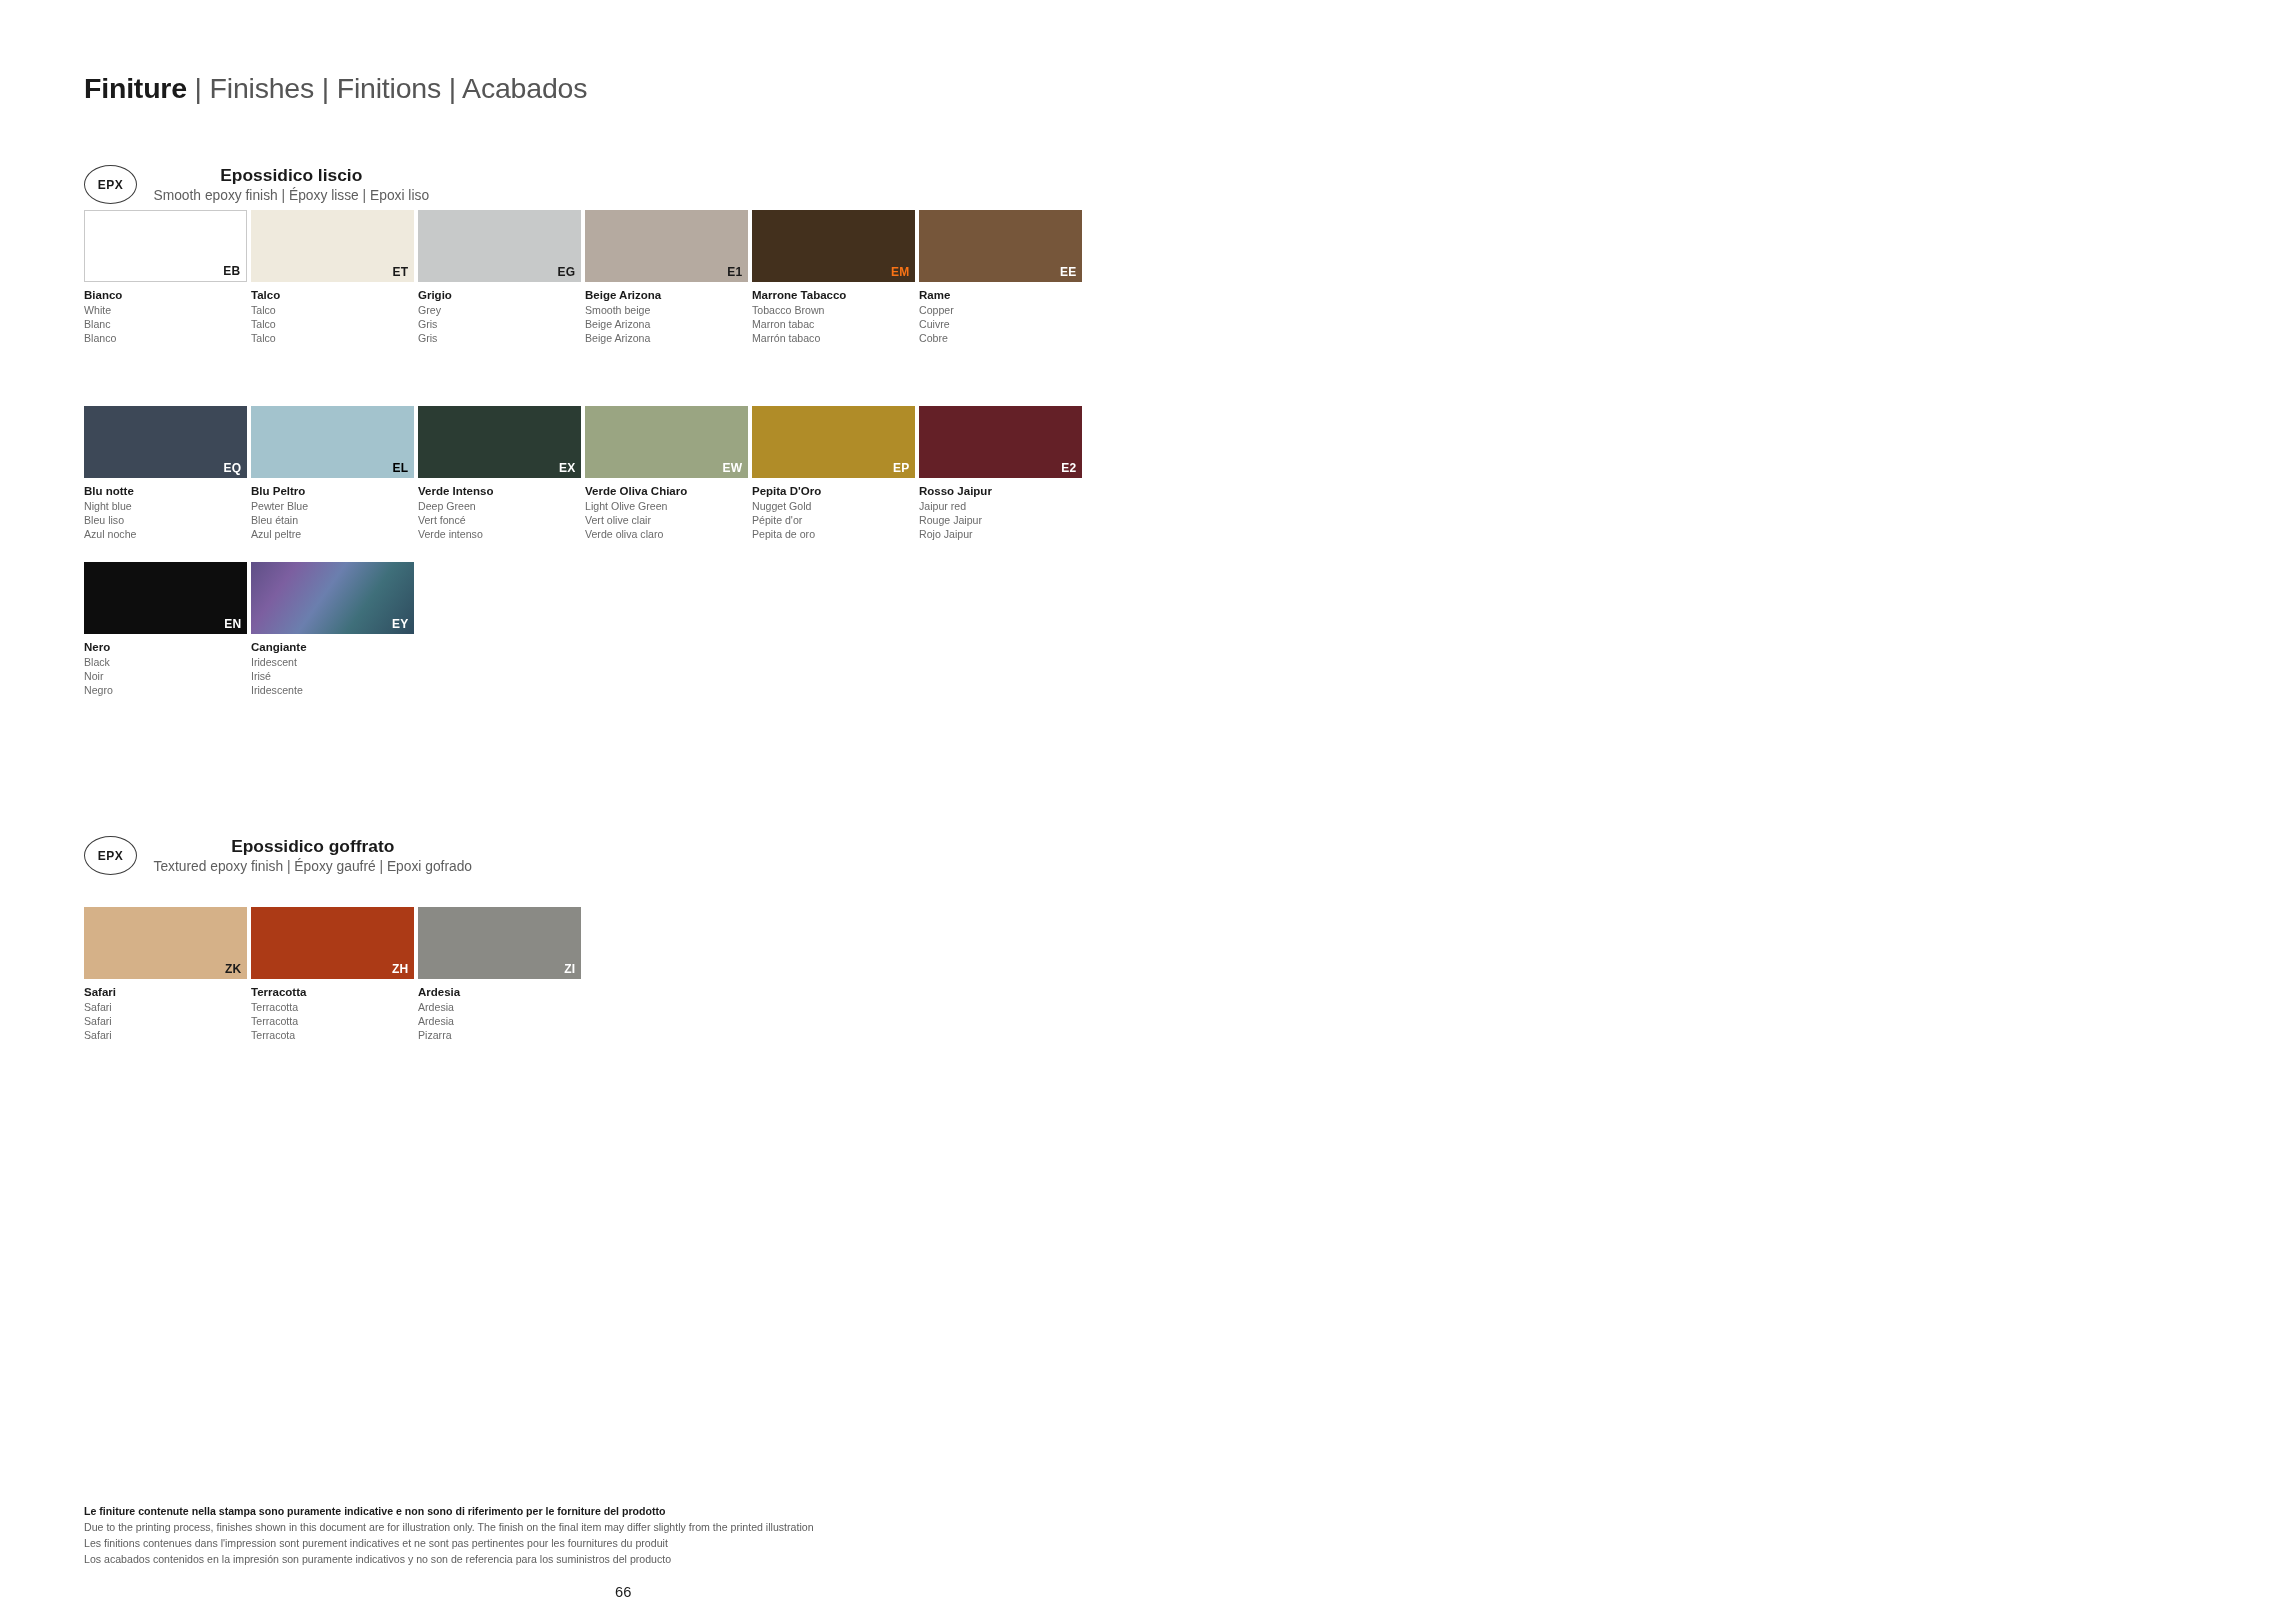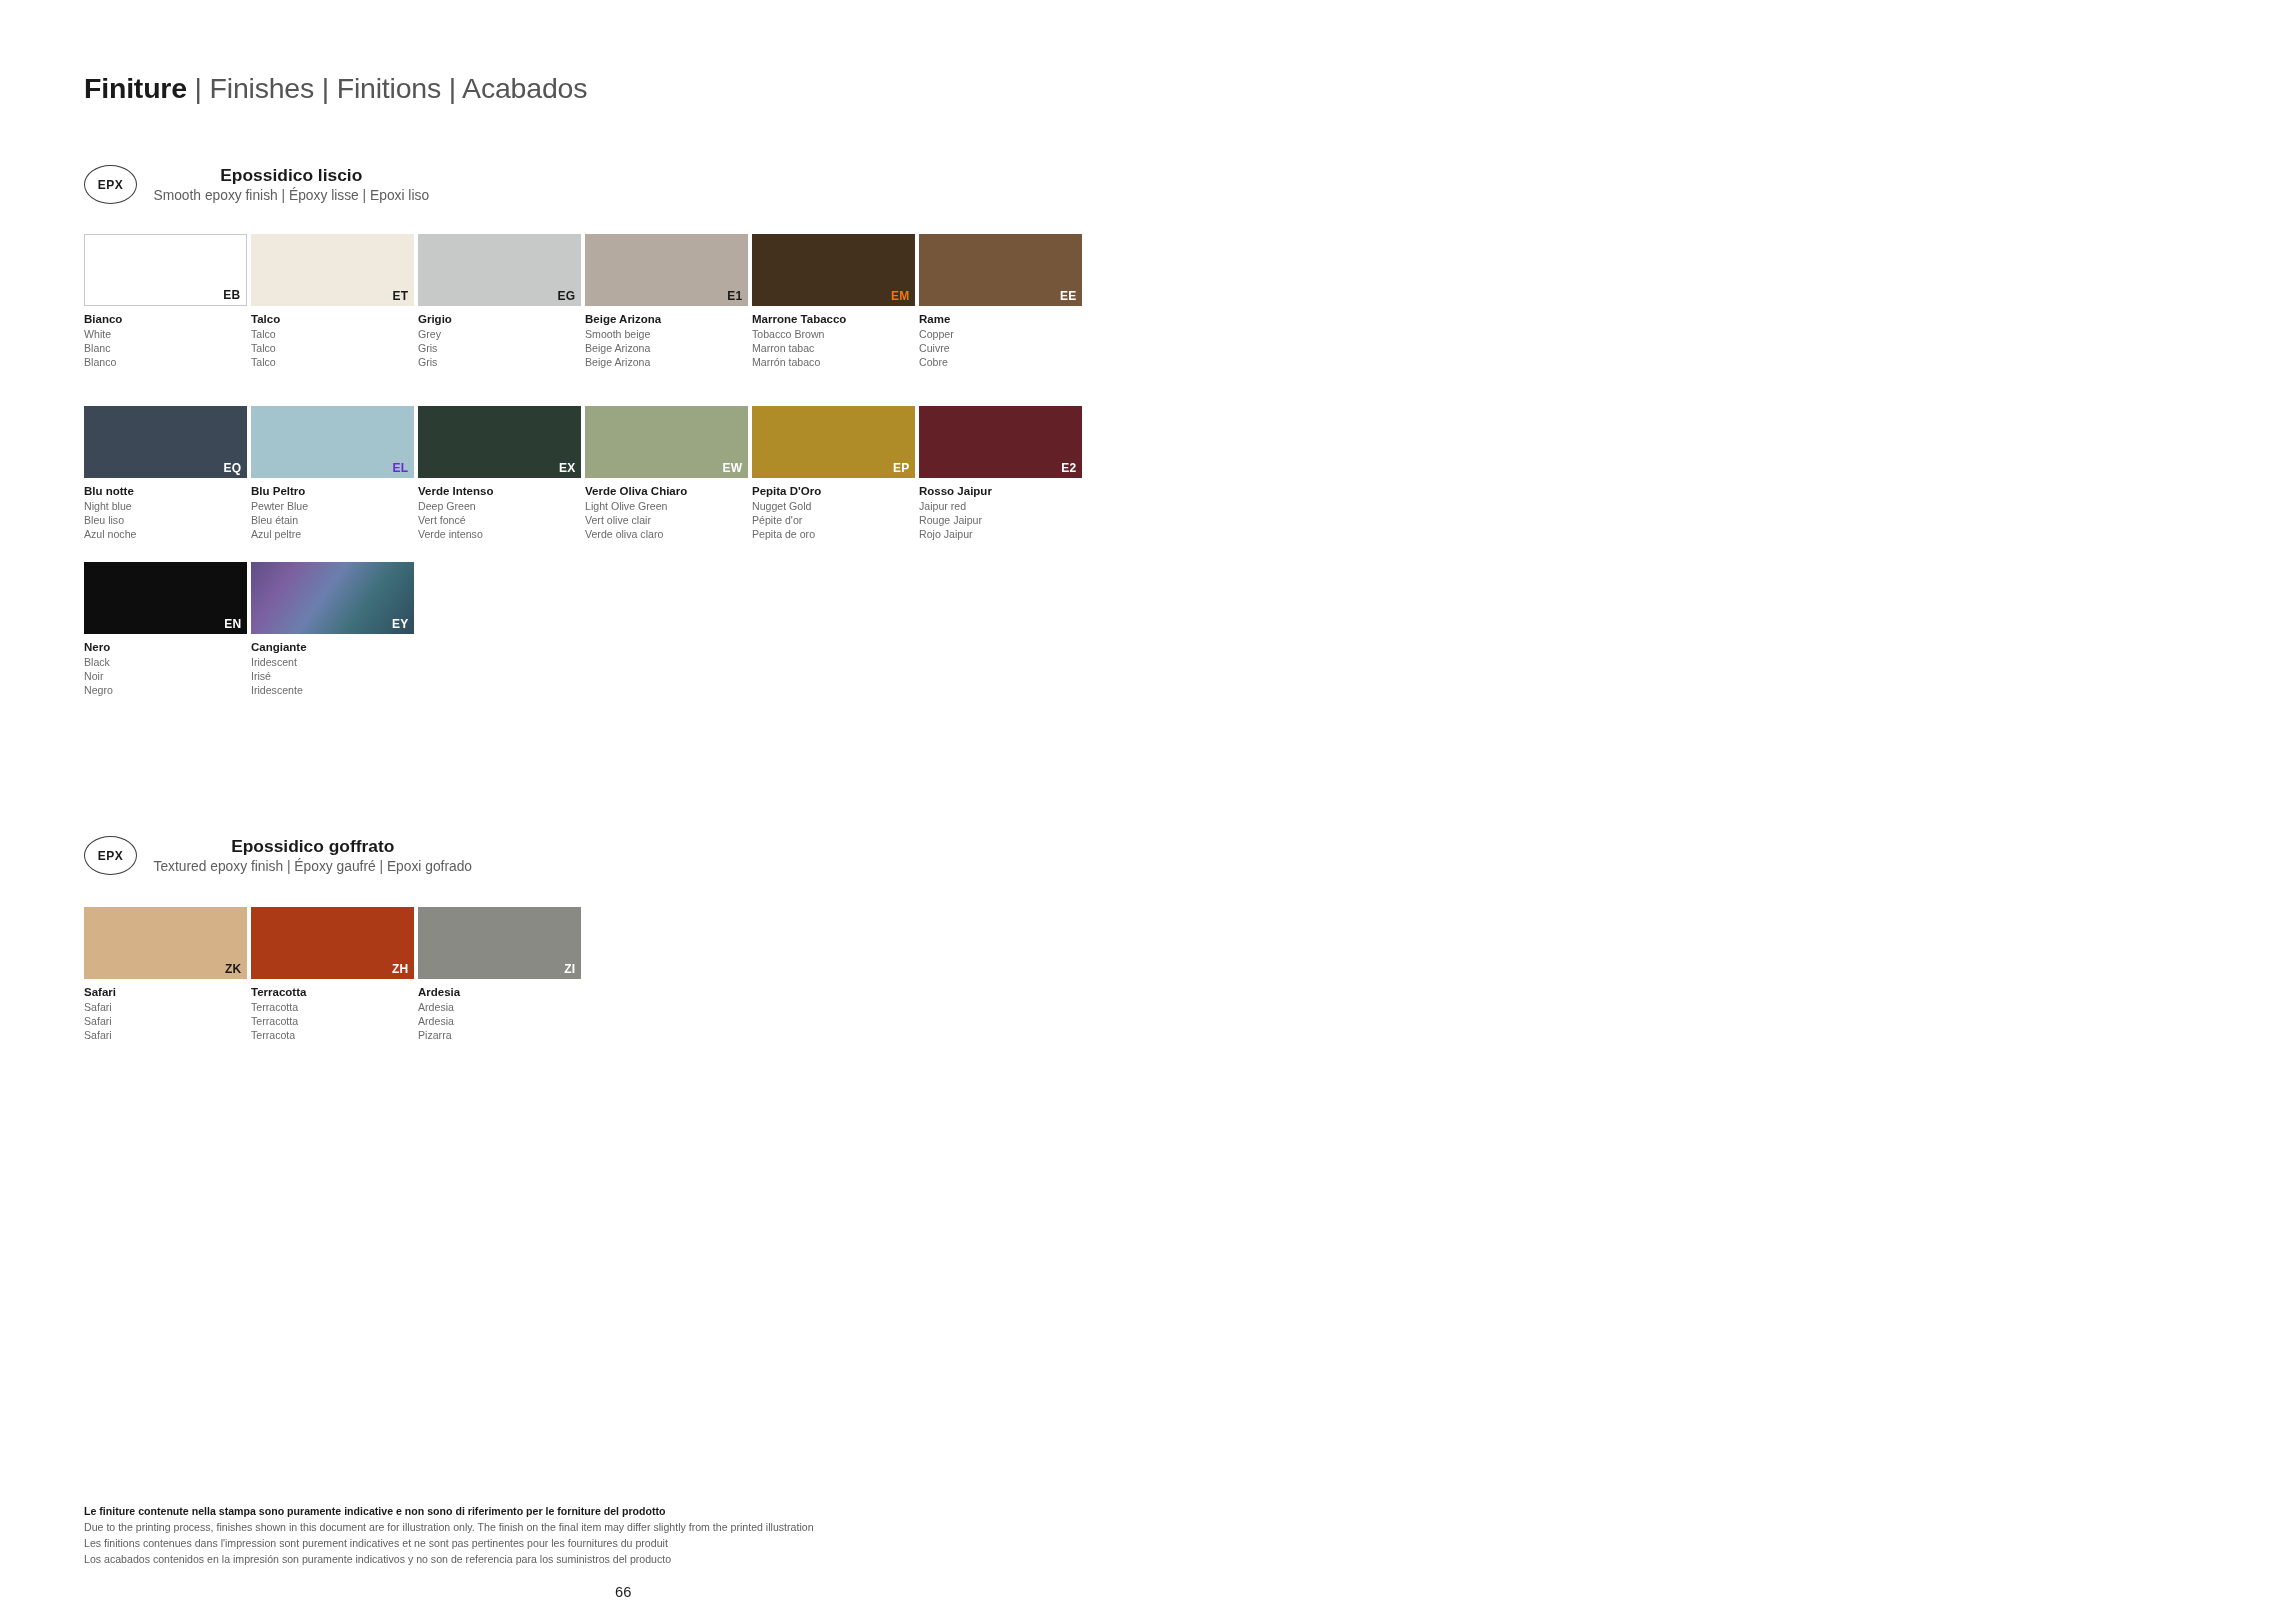--- a/index.html
+++ b/index.html
@@ -161,21 +161,21 @@
     <h1 class="title"><b>Finiture</b><span class="sep"> | Finishes | Finitions | Acabados</span></h1>
 
     <div class="section-head" style="left:84px; top:165px;">
       <div class="badge">EPX</div>
       <div class="section-titles">
         <div class="it">Epossidico liscio</div>
         <div class="sub">Smooth epoxy finish | Époxy lisse | Epoxi liso</div>
       </div>
     </div>
 
-    <div id="grid-s0-r0" class="swatch-grid" style="left:84px; top:234px;">
+    <div id="grid-s0-r0" class="swatch-grid" style="left:84px; top:210px;">
         <div class="swatch-cell">
           <div class="swatch-chip" style="background: rgb(255, 255, 255); border: 0.9px solid rgb(201, 201, 201);">
             <span class="code" style="color: rgb(26, 26, 26);">EB</span>
           </div>
           <div class="swatch-names">
             <div class="n-it">Bianco</div>
             <div class="n-o">White</div>
             <div class="n-o">Blanc</div>
             <div class="n-o">Blanco</div>
           </div>
@@ -243,21 +243,21 @@
           </div>
           <div class="swatch-names">
             <div class="n-it">Blu notte</div>
             <div class="n-o">Night blue</div>
             <div class="n-o">Bleu liso</div>
             <div class="n-o">Azul noche</div>
           </div>
         </div>
         <div class="swatch-cell">
           <div class="swatch-chip" style="background: rgb(163, 195, 205);">
-            <span class="code" style="color: #6d28d9; padding-left: 40px;">EL</span>
+            <span class="code" style="color: #000000; padding-left: 40px;">EL</span>
           </div>
           <div class="swatch-names">
             <div class="n-it">Blu Peltro</div>
             <div class="n-o">Pewter Blue</div>
             <div class="n-o">Bleu étain</div>
             <div class="n-o">Azul peltre</div>
           </div>
         </div>
         <div class="swatch-cell">
           <div class="swatch-chip" style="background: rgb(43, 60, 51);">

